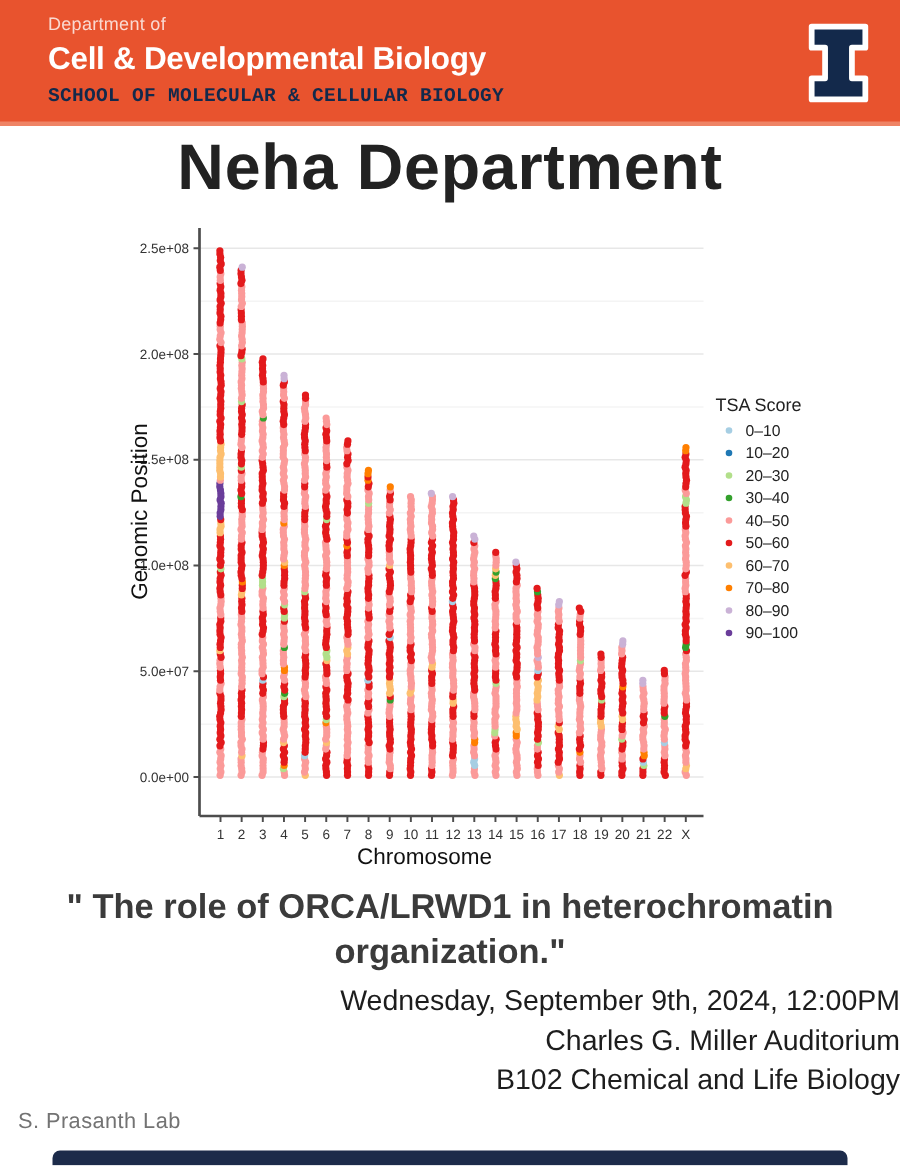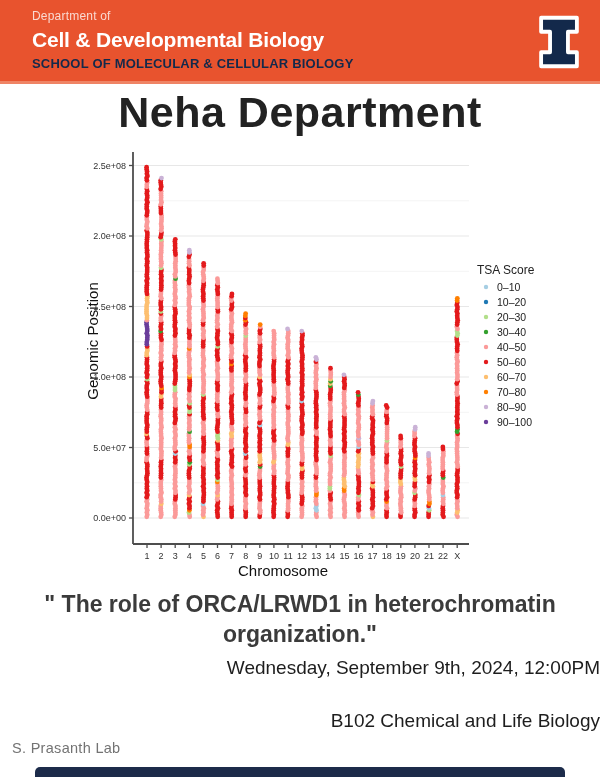--- a/index.html
+++ b/index.html
@@ -9,21 +9,21 @@
     background:#ffffff; font-family:"Liberation Sans", sans-serif;padding-left:16px;
   }
   
   .header {
     position:absolute; left:0; top:0; width:600px; height:84px;
     background:#E8532E; border-bottom:3px solid #ef8465;
   }
   .header-text { position:absolute; left:32px; top:9px; }
   .dept-label { font-size:12px; color:rgba(255,255,255,0.78); font-weight:400; letter-spacing:0.2px; }
   .dept-title { font-size:21px; line-height:31px; color:#ffffff; font-weight:700; letter-spacing:-0.2px; margin-top:1px;}
-  .school-sub { font-size:13px; color:#13294B; font-weight:700; letter-spacing:0.2px; margin-top:1px;}
+  .school-sub { font-size:13px; color:#13294B; font-weight:700; letter-spacing:0.2px; margin-top:1px;font-family:Liberation Mono, monospace;}
   .logo-box { position:absolute; right:18px; top:10px; width:46px; height:64px; }
   
   .speaker {
     position:absolute; left:0; top:88px; width:600px; text-align:center;
     font-size:43px; font-weight:700; color:#222222; letter-spacing:0.5px;
   }
   
   .chart-wrap { position:absolute; left:85px; top:146px; width:515px; height:440px; }
   
   .talk-title {
@@ -2113,18 +2113,19 @@
         <text x="412" y="249.5" font-size="10.5" fill="#222" font-family="Liberation Sans, sans-serif">70–80</text>
         <circle cx="401" cy="261" r="2.2" fill="#CAB2D6"></circle>
         <text x="412" y="264.5" font-size="10.5" fill="#222" font-family="Liberation Sans, sans-serif">80–90</text>
         <circle cx="401" cy="276" r="2.2" fill="#6A3D9A"></circle>
         <text x="412" y="279.5" font-size="10.5" fill="#222" font-family="Liberation Sans, sans-serif">90–100</text>
       </svg>
   </figure>
 
   <div class="talk-title">" The role of ORCA/LRWD1 in heterochromatin organization."</div>
   <div class="talk-line talk-datetime">Wednesday, September 9th, 2024, 12:00PM</div>
+  <div class="talk-line talk-venue">Charles G. Miller Auditorium</div>
   <div class="talk-line talk-room">B102 Chemical and Life Biology</div>
 
   <div class="lab-credit">S. Prasanth Lab</div>
   <div class="bottom-bar"></div>
 
 </div>
 
 </body></html>

